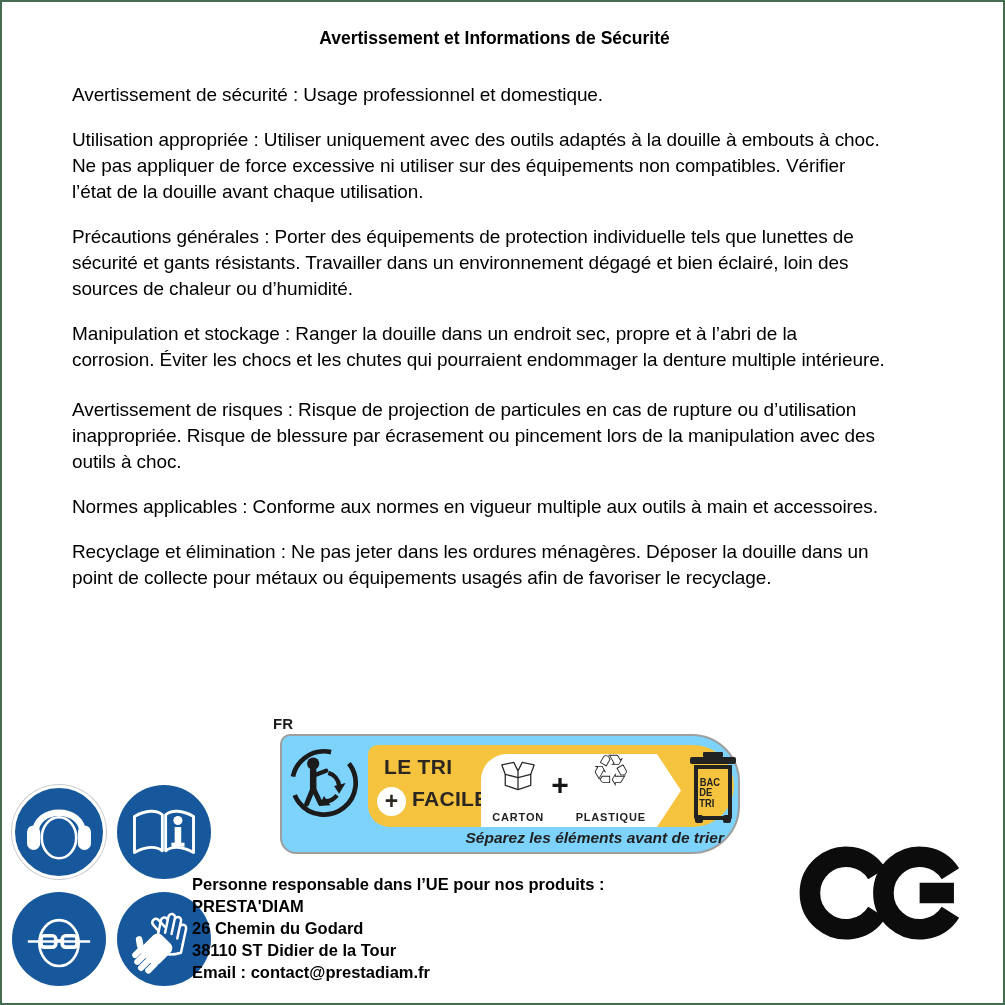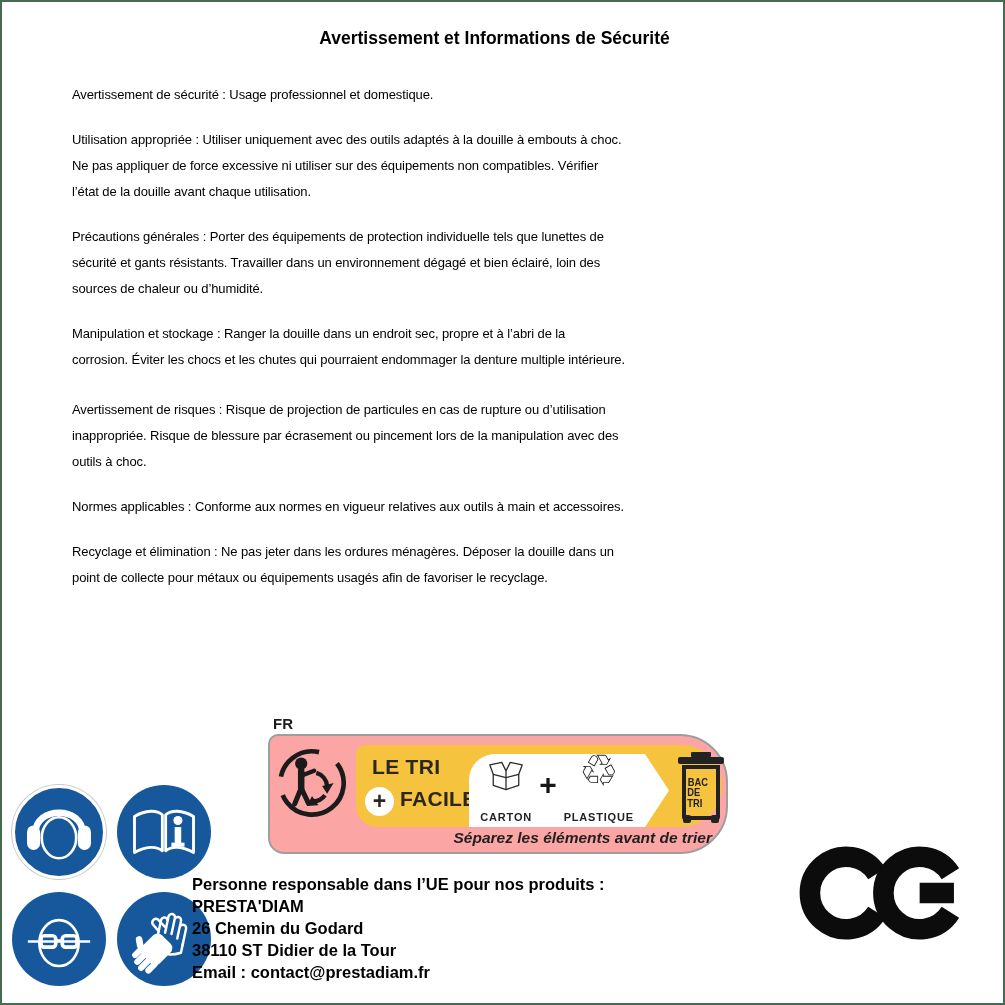--- a/index.html
+++ b/index.html
@@ -12,21 +12,21 @@
     font-family:"Liberation Sans",sans-serif;
     color:#000;
     overflow:hidden;
   }
   .title{
     position:absolute;top:26px;left:0;right:16px;
     text-align:center;font-size:17.5px;font-weight:bold;
   }
   .body-text{
     position:absolute;top:80px;left:70px;width:872px;
-    font-size:13px;line-height:26px;letter-spacing:-0.1px;
+    font-size:19px;line-height:26px;letter-spacing:-0.1px;
   }
   .body-text p{margin:0 0 19px 0;white-space:pre-line;}
   .body-text p.big-gap{margin-bottom:24px;}
 
   
   .pictos{
     position:absolute;left:10px;top:783px;
     display:grid;grid-template-columns:94px 94px;grid-template-rows:94px 94px;
     gap:13px 11px;
   }
@@ -34,22 +34,22 @@
     width:94px;height:94px;border-radius:50%;
     background:#16589B;box-sizing:border-box;
     display:flex;align-items:center;justify-content:center;
   }
   .picto.ring{border:3px solid #fff;box-shadow:0 0 0 1px #c9c9c9;}
   .picto svg{width:82px;height:82px;}
 
   
   .fr-code{position:absolute;left:271px;top:713px;font-size:15px;font-weight:bold;color:#1c1c1c;}
   .tri-label{
-    position:absolute;left:266px;top:732px;width:460px;height:120px;
-    box-sizing:border-box;border:2px solid #9e9e9e;background:#fca5a5;
+    position:absolute;left:278px;top:732px;width:460px;height:120px;
+    box-sizing:border-box;border:2px solid #9e9e9e;background:#7dd3fc;
     border-radius:10px 48px 48px 16px;
   }
   .triman{position:absolute;left:6px;top:11px;width:72px;height:72px;}
   .banner{
     position:absolute;left:86px;top:9px;width:366px;height:82px;
     background:#F6C33E;border-radius:10px 42px 42px 22px;
   }
   .letri{position:absolute;left:16px;top:10px;font-size:21px;font-weight:800;color:#2b2620;letter-spacing:0.3px;}
   .plus-circle{
     position:absolute;left:9px;top:42px;width:29px;height:29px;border-radius:50%;
@@ -109,21 +109,21 @@
 Ne pas appliquer de force excessive ni utiliser sur des équipements non compatibles. Vérifier
 l’état de la douille avant chaque utilisation.</p>
     <p>Précautions générales : Porter des équipements de protection individuelle tels que lunettes de
 sécurité et gants résistants. Travailler dans un environnement dégagé et bien éclairé, loin des
 sources de chaleur ou d’humidité.</p>
     <p class="big-gap">Manipulation et stockage : Ranger la douille dans un endroit sec, propre et à l’abri de la
 corrosion. Éviter les chocs et les chutes qui pourraient endommager la denture multiple intérieure.</p>
     <p>Avertissement de risques : Risque de projection de particules en cas de rupture ou d’utilisation
 inappropriée. Risque de blessure par écrasement ou pincement lors de la manipulation avec des
 outils à choc.</p>
-    <p>Normes applicables : Conforme aux normes en vigueur relatives aux outils à main et accessoires.</p>
+    <p>Normes applicables : Conforme aux normes en vigueur multiple aux outils à main et accessoires.</p>
     <p>Recyclage et élimination : Ne pas jeter dans les ordures ménagères. Déposer la douille dans un
 point de collecte pour métaux ou équipements usagés afin de favoriser le recyclage.</p>
   </div>
 
   <div class="pictos">
     <div class="picto ring">
       <svg viewBox="0 0 100 100">
         <path d="M21 52 C21 18 79 18 79 52" fill="none" stroke="#fff" stroke-width="8"></path>
         <ellipse cx="50" cy="57" rx="21" ry="25" fill="none" stroke="#fff" stroke-width="3.2"></ellipse>
         <rect x="11" y="42" width="16" height="30" rx="8" fill="#fff"></rect>

